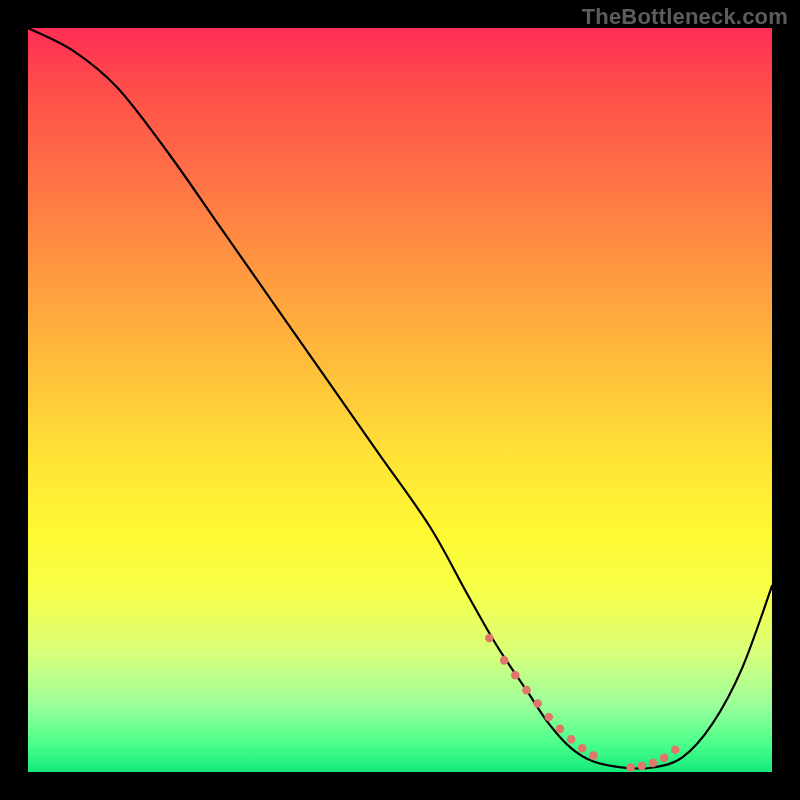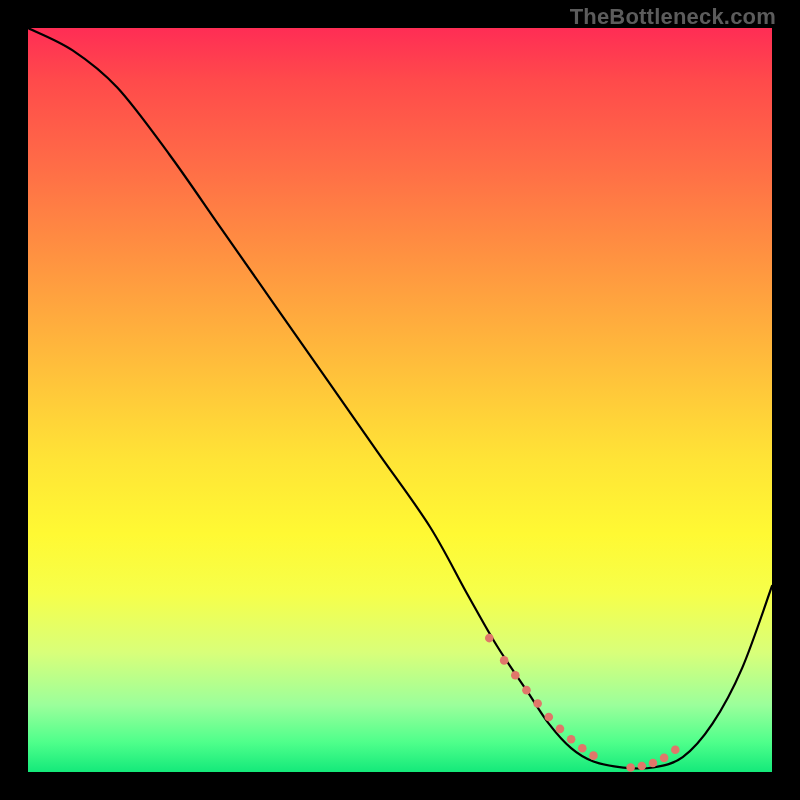--- a/index.html
+++ b/index.html
@@ -1,19 +1,19 @@
 <!DOCTYPE html>
 <html><head>
 <meta charset="utf-8">
 <style>
   * { margin: 0; padding: 0; box-sizing: border-box; }
   html, body { width: 800px; height: 800px; background: #000; overflow: hidden; }
   .wrap { position: relative; width: 800px; height: 800px; background: #000; }
   .watermark {
-    position: absolute; top: 4px; right: 24px;
+    position: absolute; top: 4px; right: 12px;
     font-family: Arial, Helvetica, sans-serif;
     font-size: 22px; font-weight: 600;
     color: #5c5c5c; letter-spacing: 0.2px;
     user-select: none;
   }
   .plot {
     position: absolute;
     left: 28px; top: 28px;
     width: 744px; height: 744px;
     background: linear-gradient(

